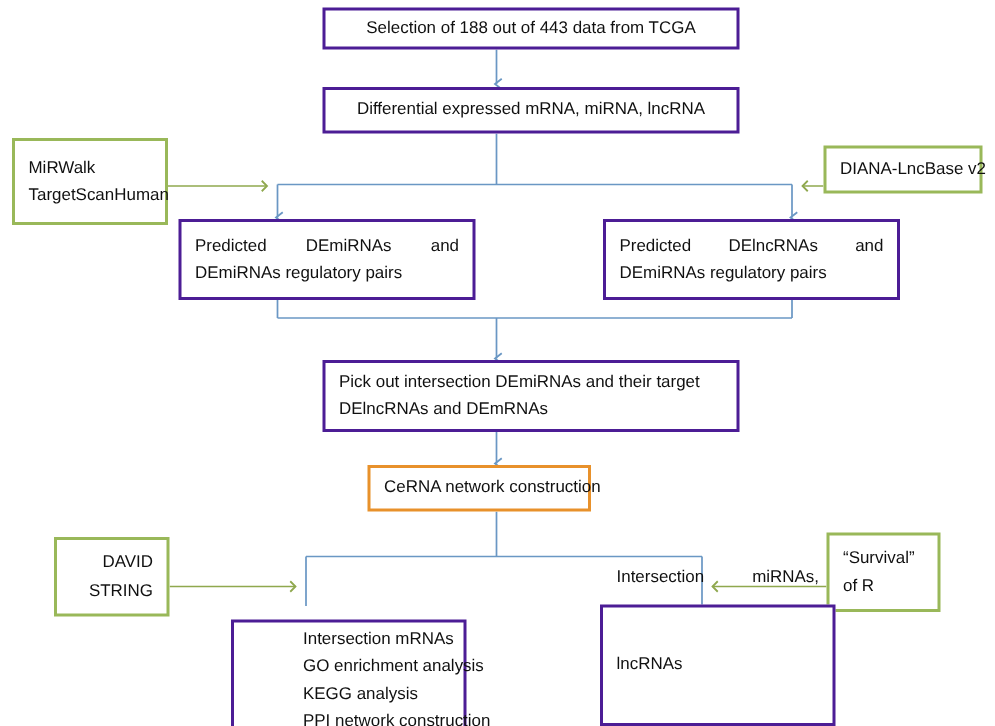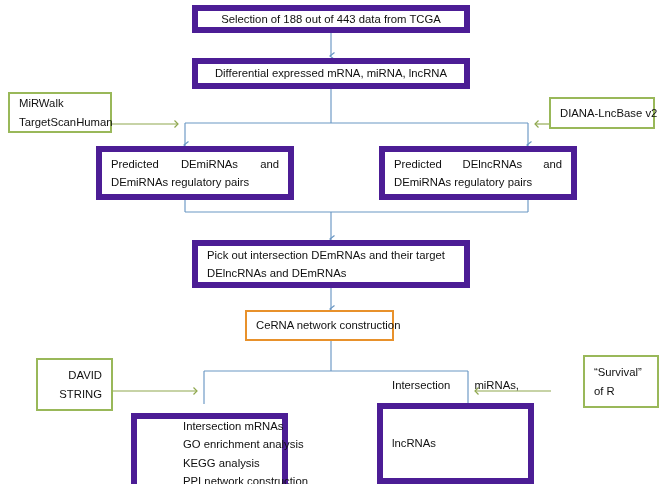--- a/index.html
+++ b/index.html
@@ -24,21 +24,21 @@
     pointer-events: none;
   }
   .node {
     position: absolute;
     box-sizing: border-box;
     background: #ffffff;
     display: flex;
     flex-direction: column;
     justify-content: center;
   }
-  .node.teal   { border: 6px solid #4c1d95; }
+  .node.teal   { border: 2px solid #4c1d95; margin-left: 23px; }
   .node.green  { border: 2px solid #99B859; }
   .node.orange { border: 2px solid #E8912B; }
 
   .line {
     font-size: 11.3px;
     color: #101010;
     line-height: 1.62;
     white-space: pre;
     padding: 0 9px;
   }
@@ -98,21 +98,21 @@
   </svg>
 
   <div class="node teal" style="left:192px; top:5px; width:278px; height:28px;">
     <div class="line center">Selection of 188 out of 443 data from TCGA</div>
   </div>
 
   <div class="node teal" style="left:192px; top:58px; width:278px; height:31px;">
     <div class="line center">Differential expressed mRNA, miRNA, lncRNA</div>
   </div>
 
-  <div class="node green" style="left:8px; top:92px; width:104px; height:41px;">
+  <div class="node green" style="left:8px; top:92px; width:104px; height:58px;">
     <div class="line">MiRWalk</div>
     <div class="line">TargetScanHuman</div>
   </div>
 
   <div class="node green" style="left:549px; top:97px; width:106px; height:32px;">
     <div class="line">DIANA-LncBase v2</div>
   </div>
 
   <div class="node teal" style="left:96px; top:146px; width:198px; height:54px;">
     <div class="line just">
@@ -126,34 +126,34 @@
   <div class="node teal" style="left:379px; top:146px; width:198px; height:54px;">
     <div class="line just">
       <span>Predicted</span>
       <span>DElncRNAs</span>
       <span>and</span>
     </div>
     <div class="line">DEmiRNAs regulatory pairs</div>
   </div>
 
   <div class="node teal" style="left:192px; top:240px; width:278px; height:48px;">
-    <div class="line">Pick out intersection DEmRNAs and their target</div>
+    <div class="line">Pick out intersection DEmiRNAs and their target</div>
     <div class="line">DElncRNAs and DEmRNAs</div>
   </div>
 
   <div class="node orange" style="left:245px; top:310px; width:149px; height:31px;">
     <div class="line">CeRNA network construction</div>
   </div>
 
   <div class="node green" style="left:36px; top:358px; width:77px; height:53px;align-items:flex-end;">
     <div class="line">DAVID</div>
     <div class="line">STRING</div>
   </div>
 
-  <div class="node green" style="left:583px; top:355px; width:76px; height:53px;">
+  <div class="node green" style="left:551px; top:355px; width:76px; height:53px;">
     <div class="line">“Survival”</div>
     <div class="line">of R</div>
   </div>
 
   <div class="node teal" style="left:131px; top:413px; width:157px; height:81px;padding-left:37px;">
     <div class="line">Intersection mRNAs</div>
     <div class="line">GO enrichment analysis</div>
     <div class="line">KEGG analysis</div>
     <div class="line">PPI network construction</div>
   </div>

